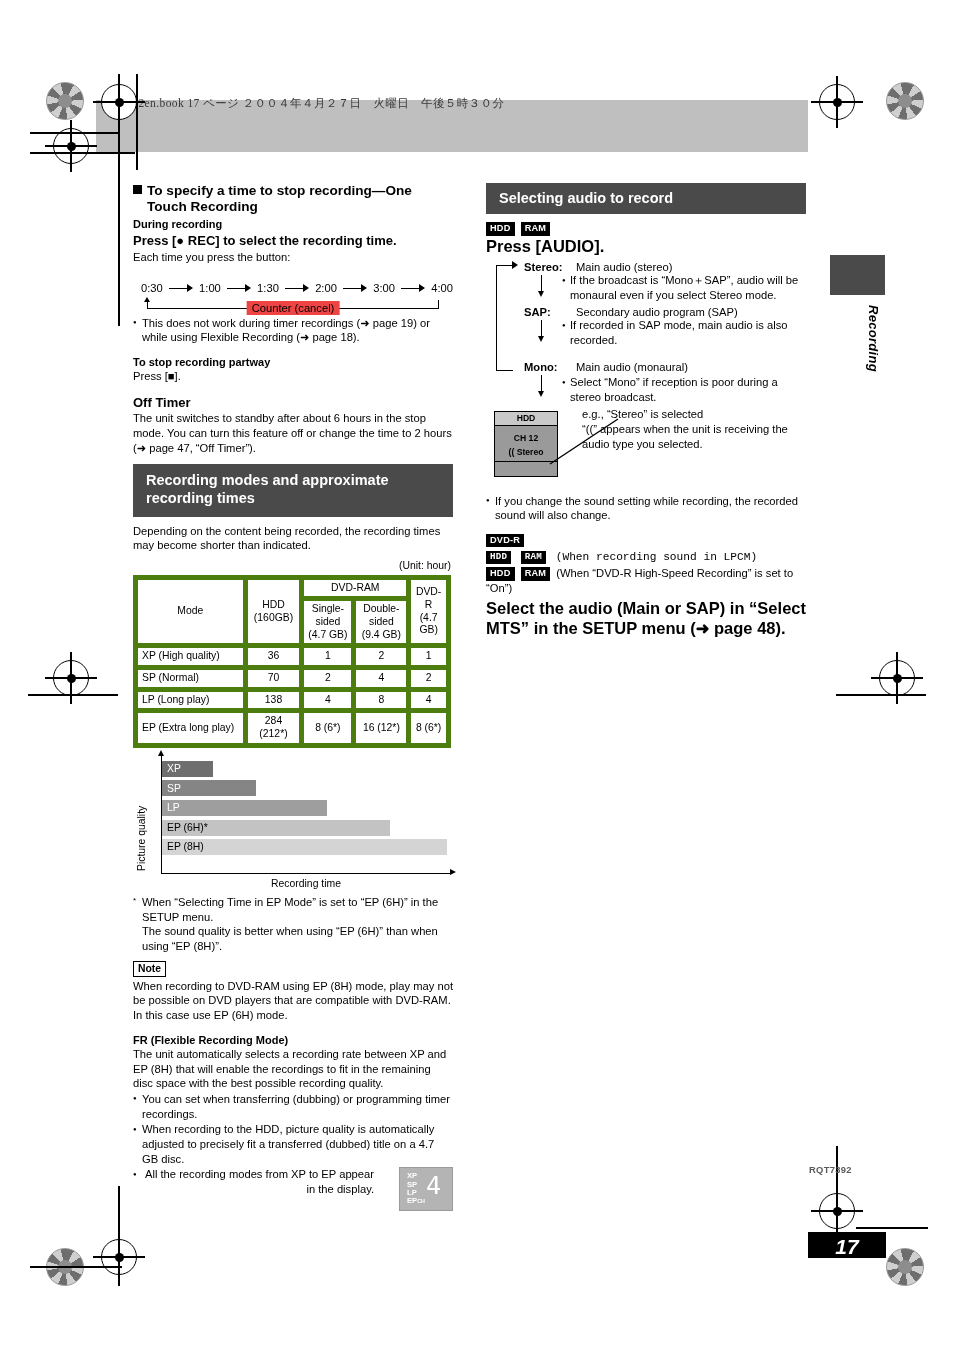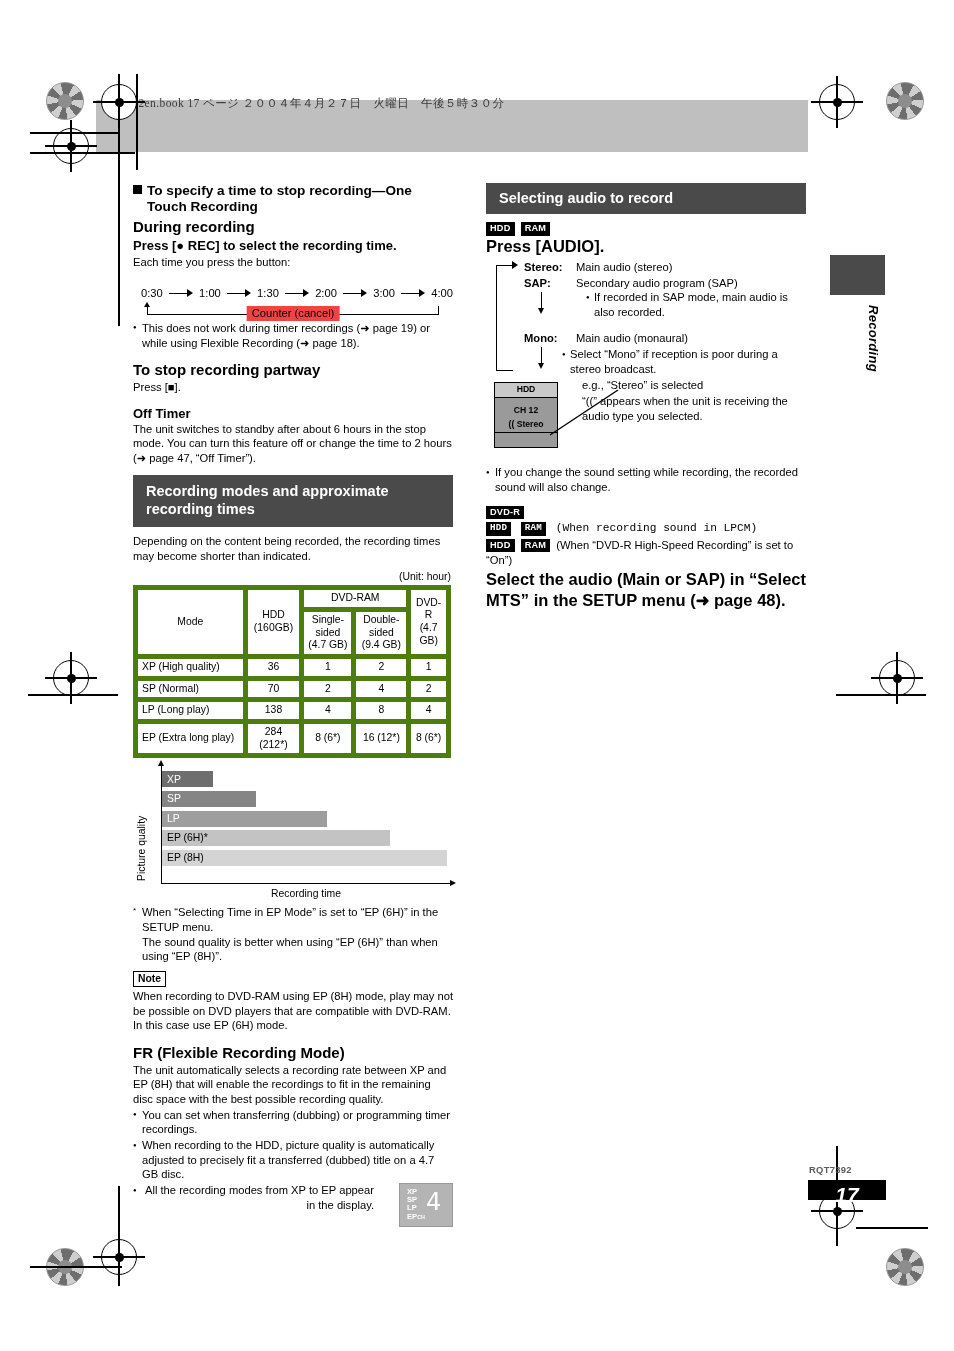--- a/index.html
+++ b/index.html
@@ -47,21 +47,21 @@
 
   
   .col{position:absolute;font-size:11.2px;line-height:1.31;}
   .colL{left:133px;top:183px;width:320px;}
   .colR{left:486px;top:183px;width:320px;}
 
   h3.sq{font-size:13.6px;font-weight:bold;margin:0 0 1px 0;line-height:1.2;
         text-indent:-14px;padding-left:14px;}
   h3.sq .bullsq{display:inline-block;width:9px;height:9px;background:#000;
         margin-right:5px;vertical-align:1px;}
-  .b-sm{font-weight:bold;font-size:15px;}
+  .b-sm{font-weight:bold;font-size:11px;}
   .b-lg{font-weight:bold;font-size:13px;}
   p{margin:0;}
   .sp7{height:7px;}
   .sp10{height:10px;}
 
   .li{position:relative;padding-left:9px;margin-top:1px;}
   .li:before{content:"\25CF";position:absolute;left:0;top:-0.5px;font-size:6px;line-height:14px;}
 
   
   .timeline{margin-top:16px;position:relative;height:34px;}
@@ -377,26 +377,30 @@
     </div>
     <div class="pressaudio">Press [AUDIO].</div>
 
     <div class="audiowrap">
       <div class="cycle"></div>
 
       <div class="arow">
         <div class="alabel">Stereo:</div>
         <div class="atext">Main audio (stereo)</div>
       </div>
+      <div style="display:flex;">
+        <div class="downarr"></div>
+        <div class="sub-li" style="flex:1;margin-left:14px;margin-top:-1px;">If the broadcast is “Mono＋SAP”, audio will be monaural even if you select Stereo mode.</div>
+      </div>
 
       <div class="arow" style="margin-top:2px;">
         <div class="alabel">SAP:</div>
         <div class="atext">Secondary audio program (SAP)</div>
       </div>
-      <div style="display:flex;gap:24px;">
+      <div style="display:flex;">
         <div class="downarr"></div>
         <div class="sub-li" style="flex:1;margin-left:14px;margin-top:-1px;">If recorded in SAP mode, main audio is also recorded.</div>
       </div>
 
       <div class="arow" style="margin-top:12px;">
         <div class="alabel">Mono:</div>
         <div class="atext">Main audio (monaural)</div>
       </div>
       <div style="display:flex;">
         <div class="downarr" style="height:0;"></div>
@@ -433,15 +437,15 @@
     </div>
     <div style="margin-top:2px;">
       <span class="badge">HDD</span>
       <span class="badge">RAM</span>
       <span>(When “DVD-R High-Speed Recording” is set to “On”)</span>
     </div>
     <div class="bigstate">Select the audio (Main or SAP) in “Select MTS” in the SETUP menu (➜ page 48).</div>
   </div>
 
   <div class="rqt" style="left:809px;top:1164px;">RQT7392</div>
-  <div class="pagebox" style="left:808px;top:1180px;width:78px;height:20px;">17</div>
+  <div class="pagebox" style="left:808px;top:1232px;width:78px;height:26px;">17</div>
 
 </div>
 
 </body></html>

